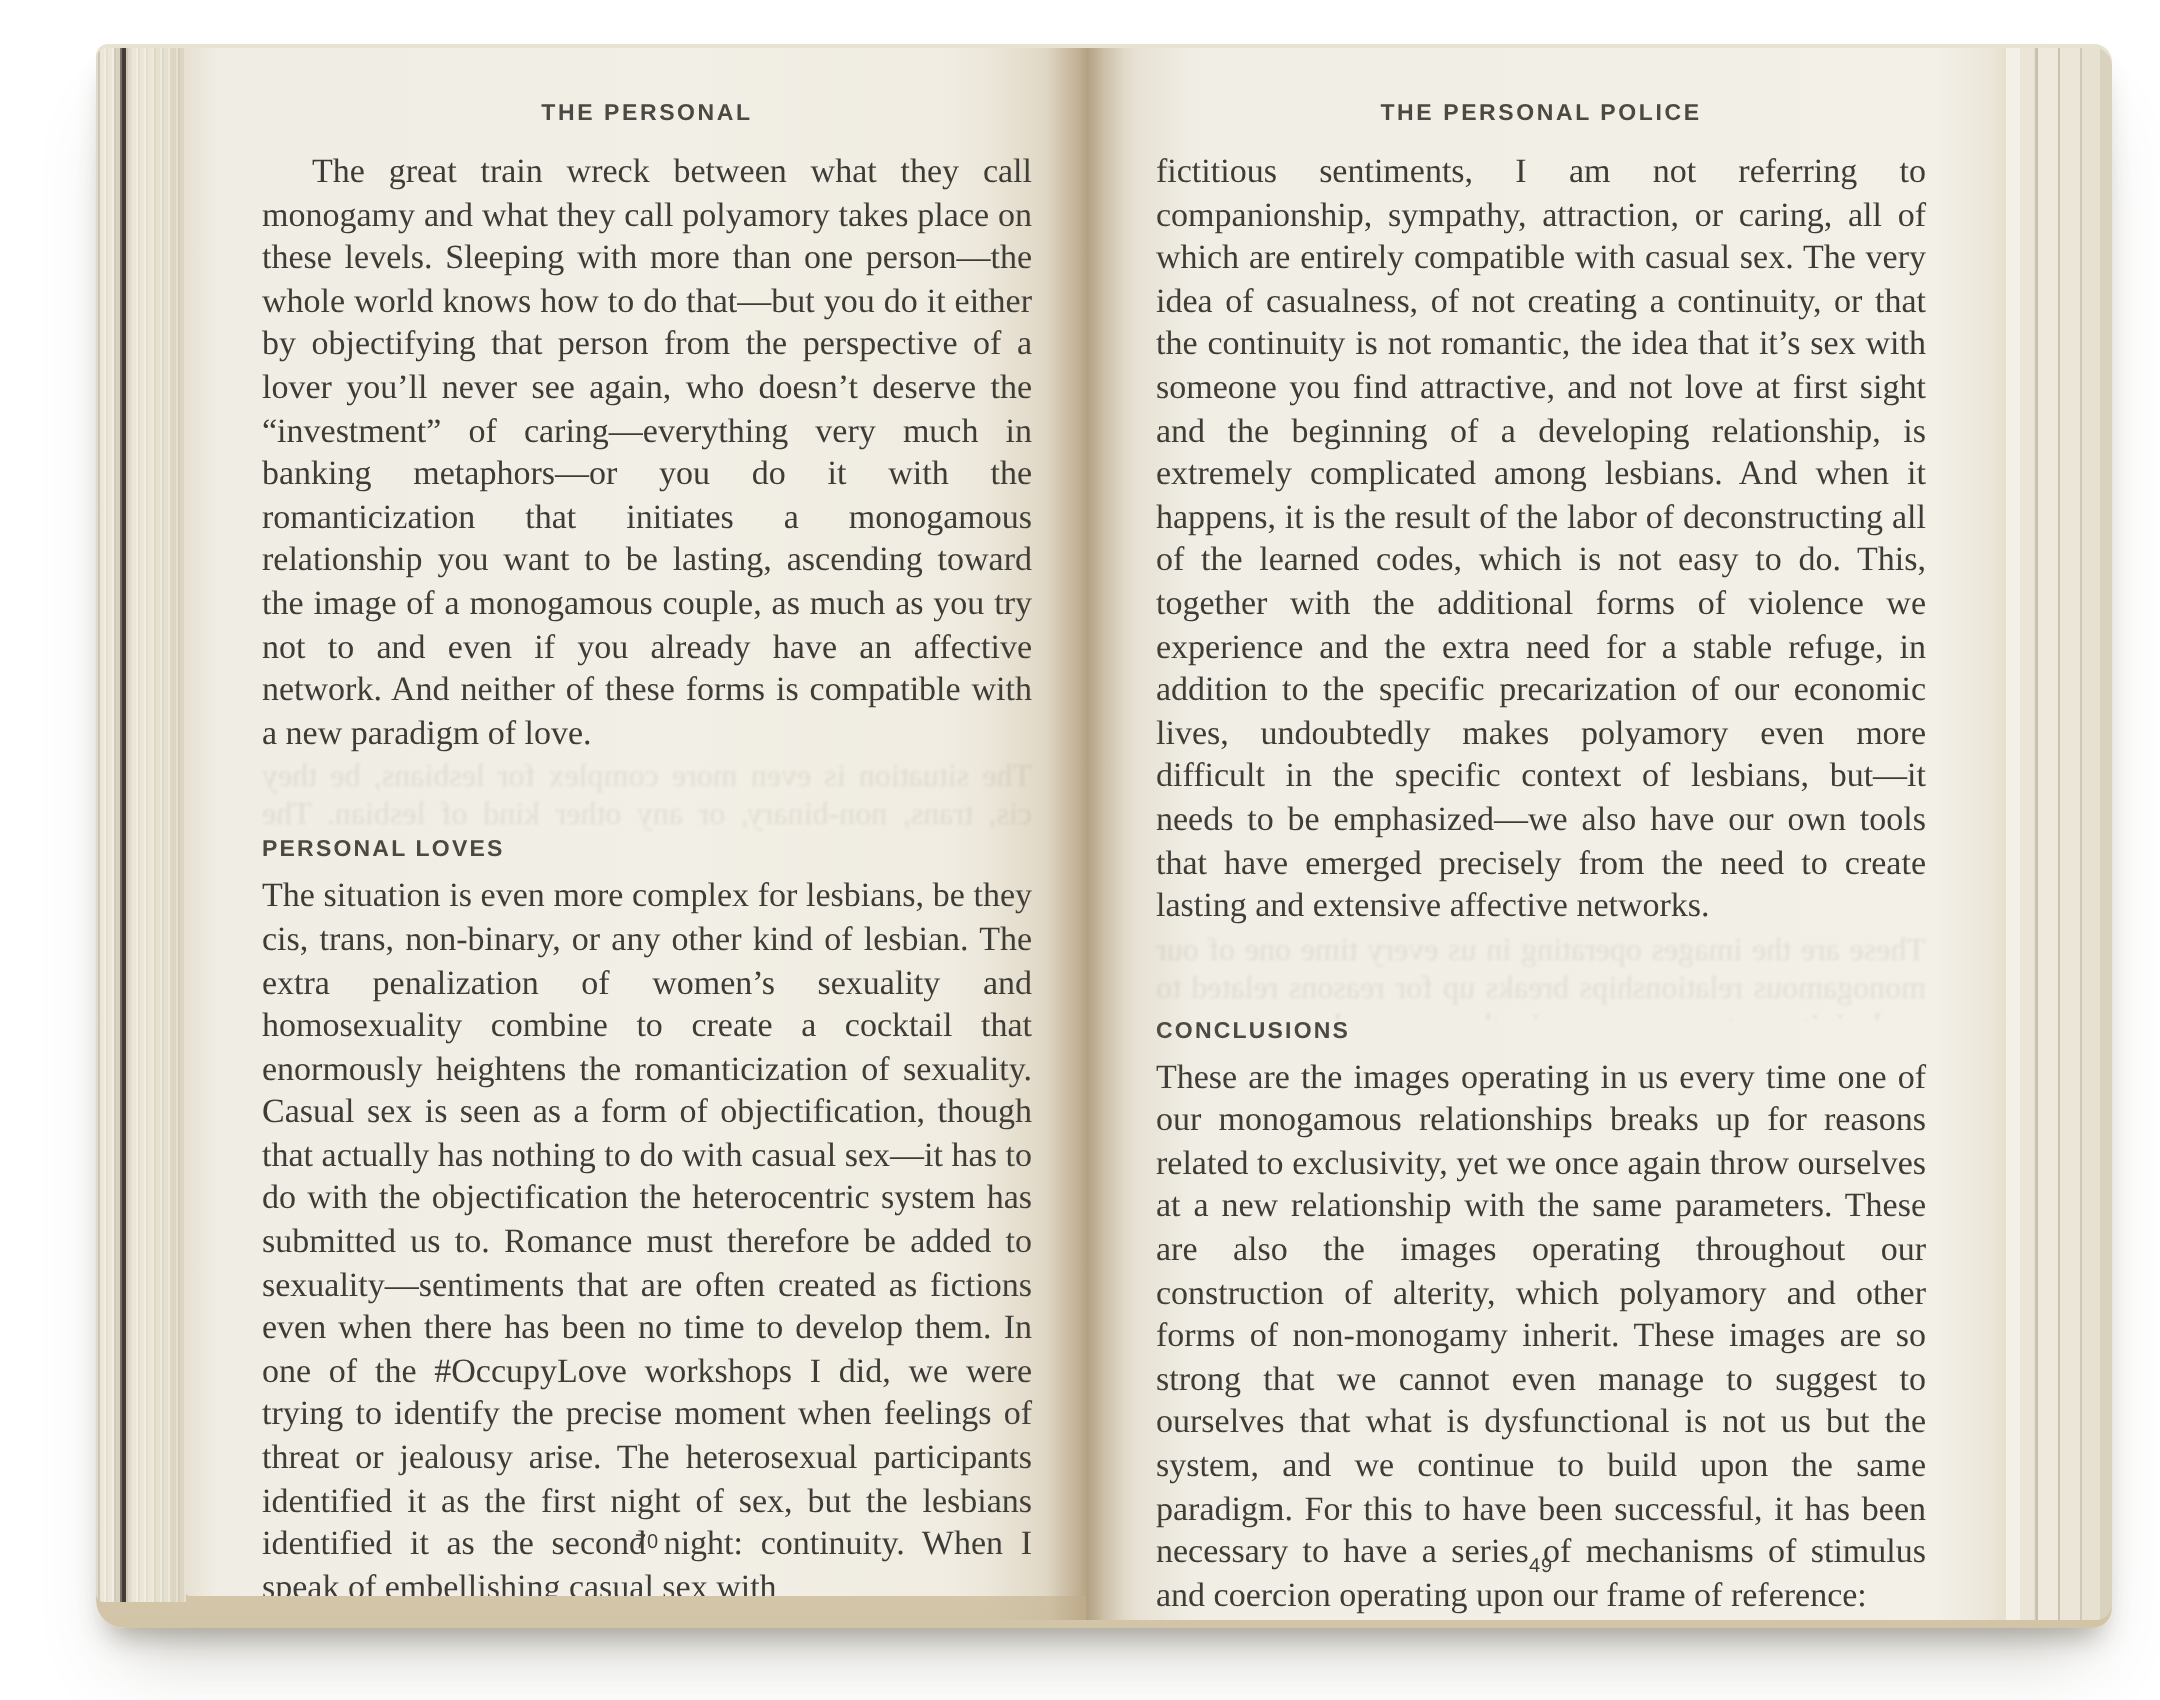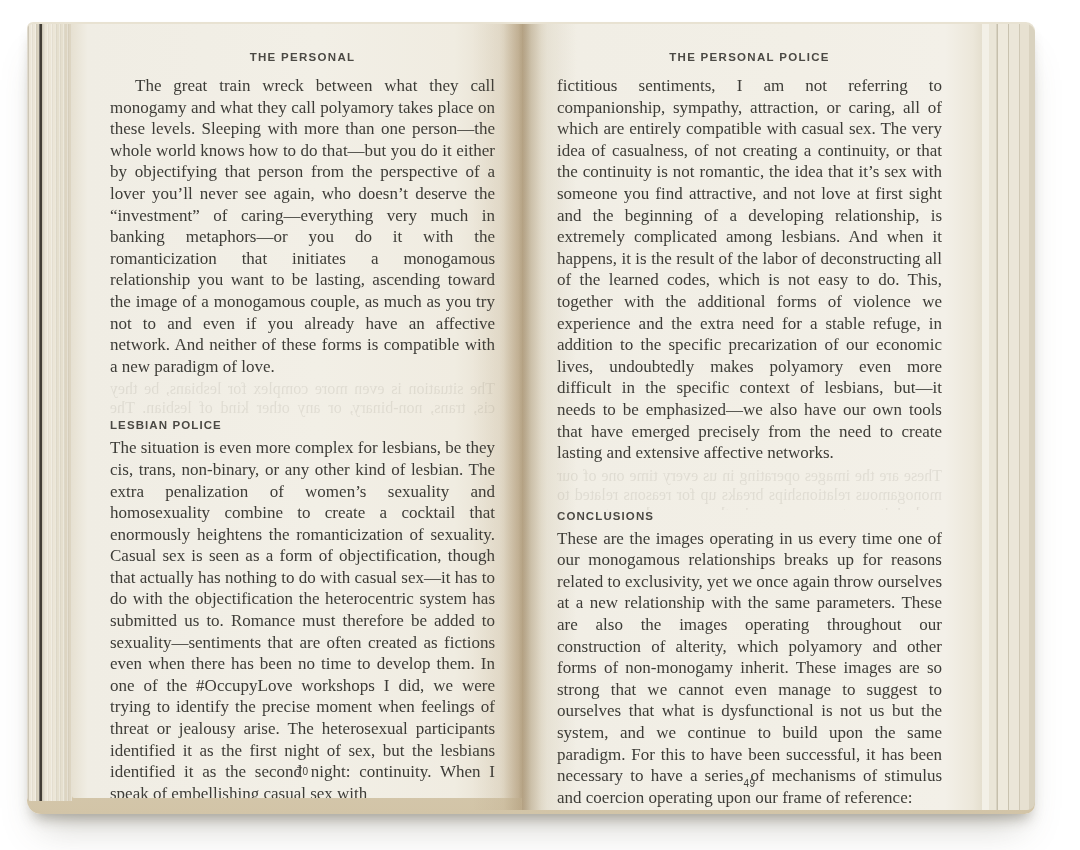--- a/index.html
+++ b/index.html
@@ -7,21 +7,21 @@
     padding: 0;
     width: 1080px;
     height: 850px;
     background: #ffffff;
     overflow: hidden;
     font-family: "Liberation Serif", serif;
   }
 
   .book {
     position: absolute;
-    left: 27px;
+    left: 48px;
     top: 22px;
     width: 1008px;
     height: 792px;
     background: linear-gradient(180deg, #e8e2d2 0%, #e0d8c4 70%, #d2c4a7 100%);
     border-radius: 6px 9px 10px 14px;
     box-shadow:
       0 10px 14px -6px rgba(95, 88, 72, 0.45),
       0 26px 36px -14px rgba(95, 88, 72, 0.28);
   }
 
@@ -196,21 +196,21 @@
 
 <div class="book">
 
   <div class="edge-left"></div>
 
   <div class="page page-left">
     <div class="page-inner">
       <div class="running-head">THE PERSONAL</div>
       <p class="body-text first-indent">The great train wreck between what they call monogamy and what they call polyamory takes place on these levels. Sleeping with more than one person—the whole world knows how to do that—but you do it either by objectifying that person from the perspective of a lover you’ll never see again, who doesn’t deserve the “investment” of caring—everything very much in banking metaphors—or you do it with the romanticization that initiates a monogamous relationship you want to be lasting, ascending toward the image of a monogamous couple, as much as you try not to and even if you already have an affective network. And neither of these forms is compatible with a new paradigm of love.</p>
       <div class="ghost">The situation is even more complex for lesbians, be they cis, trans, non-binary, or any other kind of lesbian. The extra penalization of women’s sexuality and homosexuality combine to create a cocktail that enormously heightens the romanticization of sexuality. Casual sex is seen as a form of objectification, though that actually has nothing to do with casual sex—it has to do with the objectification the heterocentric system has submitted us to. Romance must therefore be added to sexuality—sentiments that are often created as fictions even when there has been no time to develop them. In one of the #OccupyLove workshops I did, we were trying to identify the precise moment when feelings of threat or jealousy arise. The heterosexual participants identified it as the first night of sex, but the lesbians identified it as the second night: continuity. When I speak of embellishing casual sex with</div>
-      <div class="section-head">LESBIAN POLICE</div>
+      <div class="section-head">PERSONAL LOVES</div>
       <p class="body-text">The situation is even more complex for lesbians, be they cis, trans, non-binary, or any other kind of lesbian. The extra penalization of women’s sexuality and homosexuality combine to create a cocktail that enormously heightens the romanticization of sexuality. Casual sex is seen as a form of objectification, though that actually has nothing to do with casual sex—it has to do with the objectification the heterocentric system has submitted us to. Romance must therefore be added to sexuality—sentiments that are often created as fictions even when there has been no time to develop them. In one of the #OccupyLove workshops I did, we were trying to identify the precise moment when feelings of threat or jealousy arise. The heterosexual participants identified it as the first night of sex, but the lesbians identified it as the second night: continuity. When I speak of embellishing casual sex with</p>
     </div>
     <div class="folio">70</div>
   </div>
 
   <div class="page page-right">
     <div class="page-inner">
       <div class="running-head">THE PERSONAL POLICE</div>
       <p class="body-text">fictitious sentiments, I am not referring to companionship, sympathy, attraction, or caring, all of which are entirely compatible with casual sex. The very idea of casualness, of not creating a continuity, or that the continuity is not romantic, the idea that it’s sex with someone you find attractive, and not love at first sight and the beginning of a developing relationship, is extremely complicated among lesbians. And when it happens, it is the result of the labor of deconstructing all of the learned codes, which is not easy to do. This, together with the additional forms of violence we experience and the extra need for a stable refuge, in addition to the specific precarization of our economic lives, undoubtedly makes polyamory even more difficult in the specific context of lesbians, but—it needs to be emphasized—we also have our own tools that have emerged precisely from the need to create lasting and extensive affective networks.</p>
       <div class="ghost ghost-right">These are the images operating in us every time one of our monogamous relationships breaks up for reasons related to exclusivity, yet we once again throw ourselves at a new relationship with the same parameters. These are also the images operating throughout our construction of alterity, which polyamory and other forms of non-monogamy inherit. These images are so strong that we cannot even manage to suggest to ourselves that what is dysfunctional is not us but the system, and we continue to build upon the same paradigm. For this to have been successful, it has been necessary to have a series of mechanisms of stimulus and coercion operating upon our frame of reference:</div>

